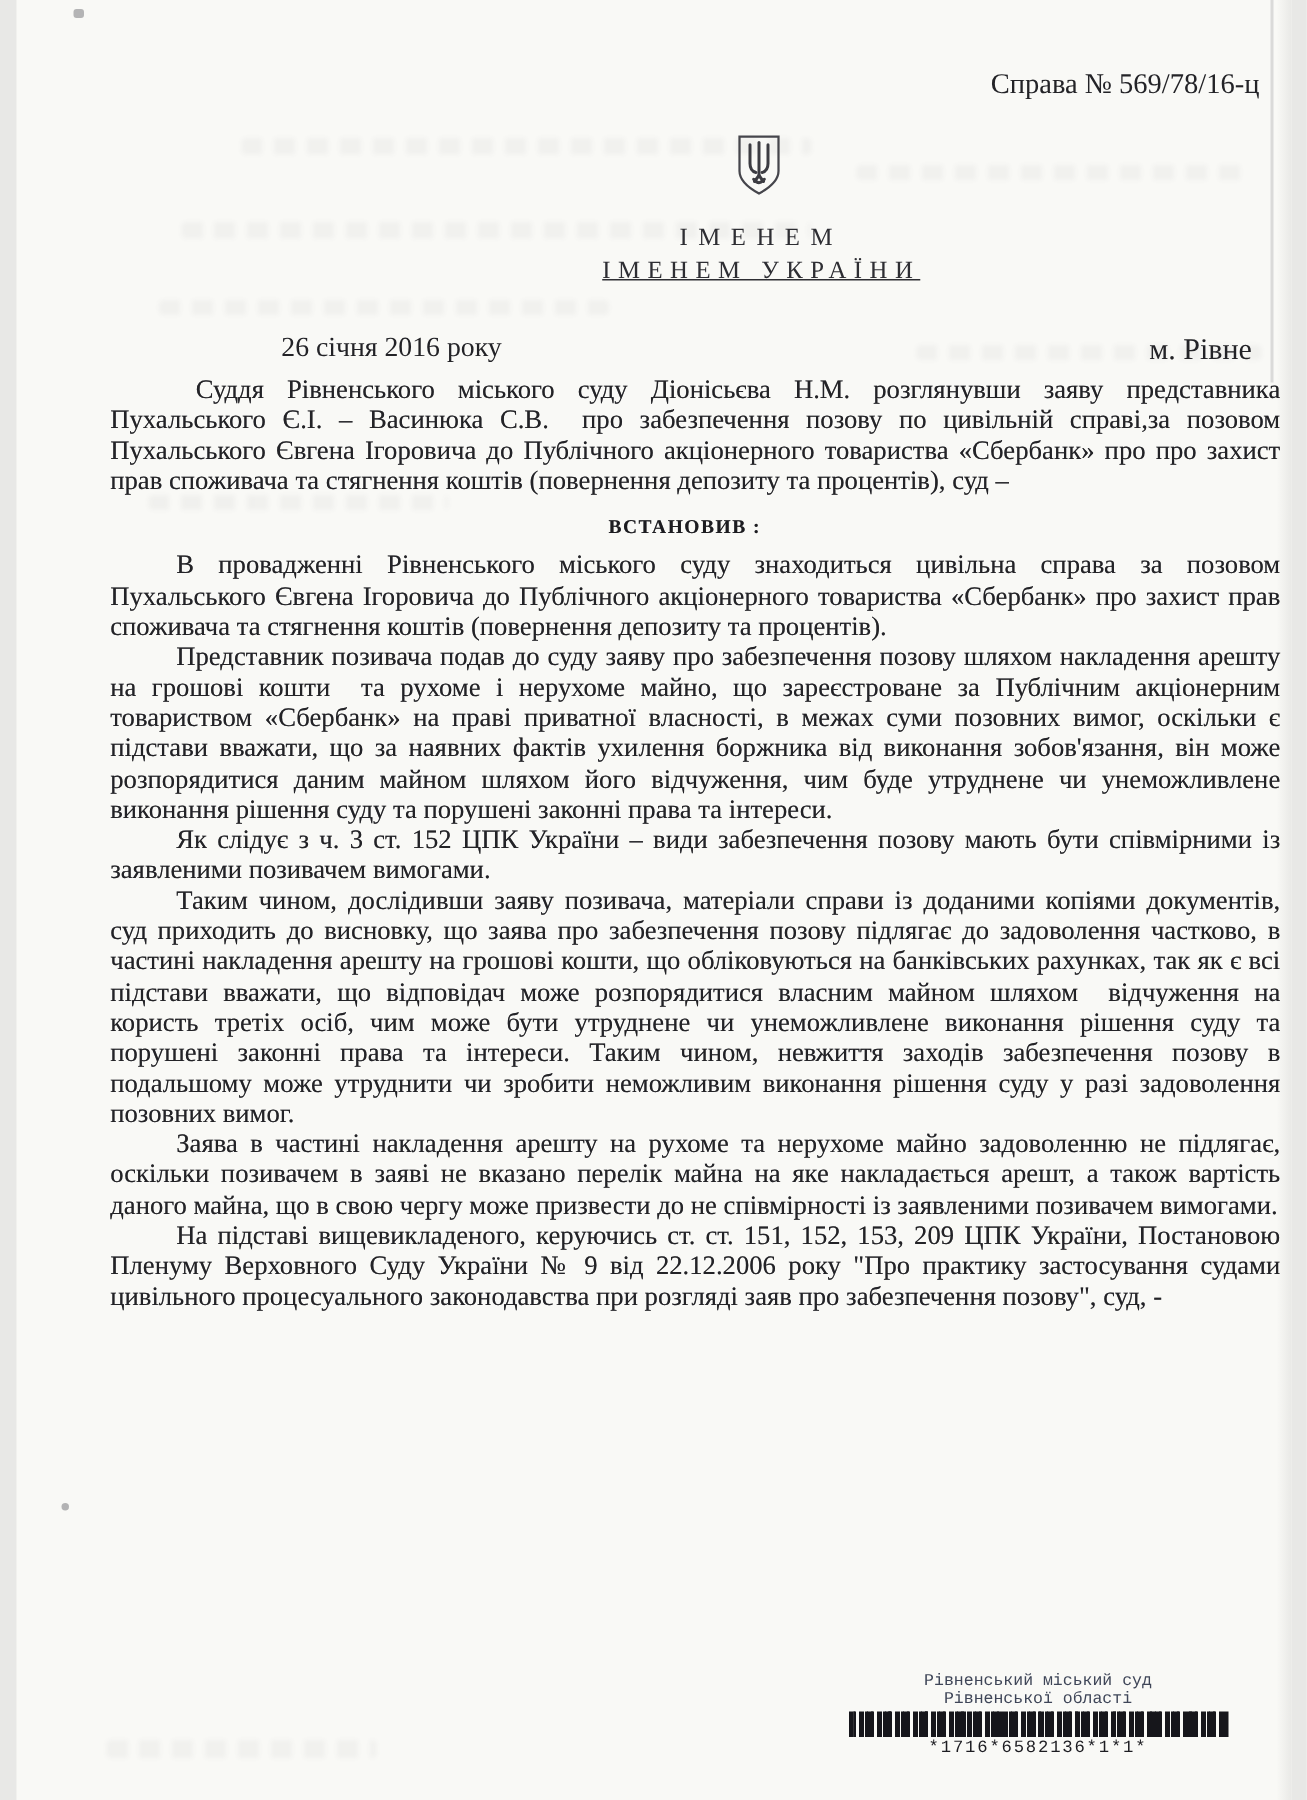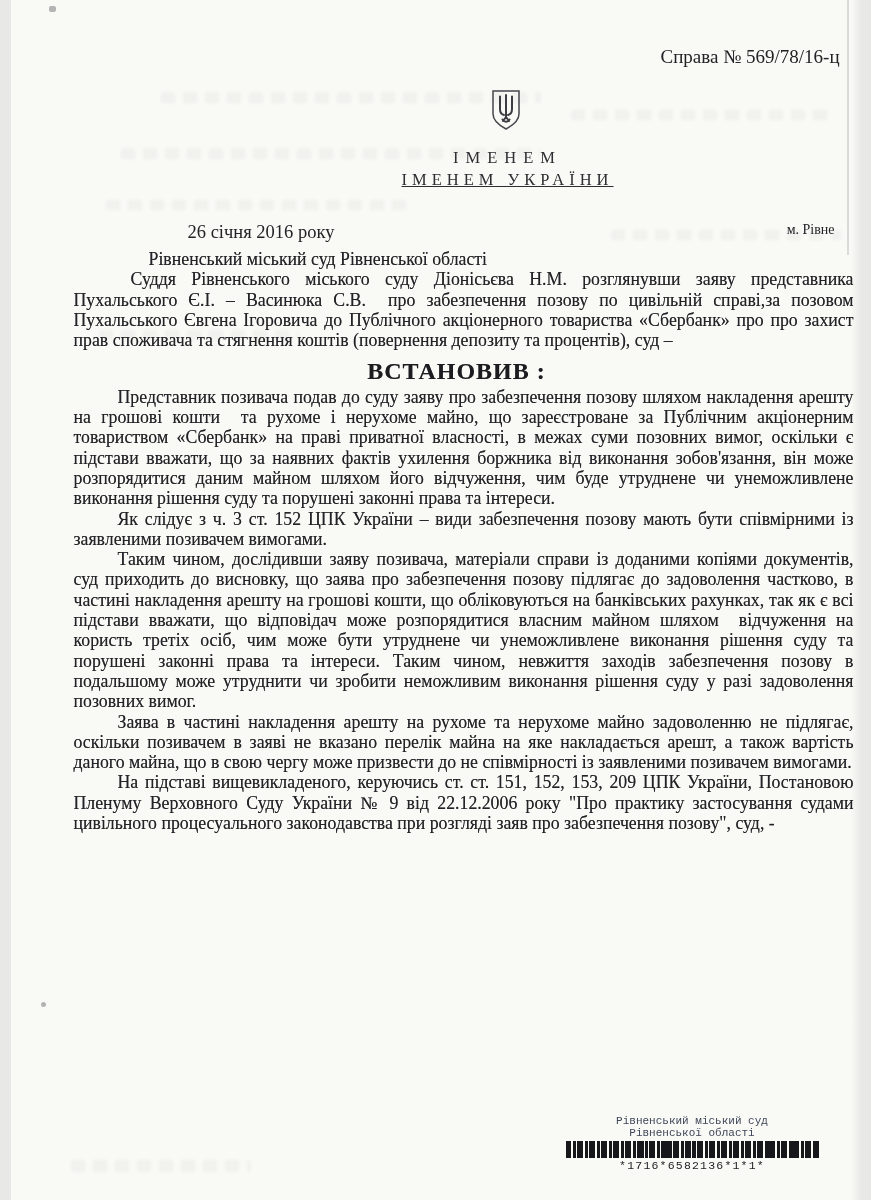--- a/index.html
+++ b/index.html
@@ -9,31 +9,31 @@
     font-family:"Liberation Serif",serif;color:#232327;
   }
   
   .case-number{position:absolute;top:46px;left:650px;font-size:19px;white-space:nowrap;}
   .emblem{position:absolute;left:479px;top:89px;width:32px;height:42px;}
   .doc-title{position:absolute;left:497px;transform:translateX(-50%);white-space:nowrap;
     font-size:16.5px;color:#2e2e33;}
   .title-1{top:148px;letter-spacing:7px;}
   .title-2{top:170px;letter-spacing:5px;text-decoration:underline;}
   .date-line{position:absolute;top:222px;left:177px;font-size:18.5px;}
-  .place-line{position:absolute;top:222px;right:26px;font-size:14px;}
+  .place-line{position:absolute;top:222px;right:26px;font-size:20px;}
   
   .body{
     position:absolute;top:249px;left:63px;width:780px;
     font-size:17.8px;line-height:20.3px;text-align:justify;
     text-shadow:0 0 .4px rgba(35,35,40,.55);
   }
   .court-line{text-indent:75px;text-align:left;margin:0;}
   .intro{text-indent:57px;margin:0;white-space:pre-wrap;}
   p.par{text-indent:44px;margin:0;white-space:pre-wrap;}
-  h2.sec{font-size:24px;font-weight:bold;text-align:center;letter-spacing:1px;color:#1c1c20;}
+  h2.sec{font-size:13px;font-weight:bold;text-align:center;letter-spacing:1px;color:#1c1c20;}
   .sec1{margin:11px 14px 5px 0;}
   .sec2{margin:13px 10px 6px 0;}
   .ruling-par{text-indent:44px;margin:0;text-align:left;}
   
   .stamp{position:absolute;left:555px;top:1116px;width:253px;text-align:center;
     font-family:Liberation Mono, monospace;}
   .stamp-line{font-size:11px;line-height:11.5px;color:#3f4658;}
   .barcode{
     height:17px;margin-top:2px;
     border-left:3px solid #16161b;border-right:3px solid #16161b;
@@ -92,25 +92,25 @@
     </svg>
   </div>
 
   <div class="doc-title title-1">ІМЕНЕМ</div>
   <div class="doc-title title-2">ІМЕНЕМ УКРАЇНИ</div>
 
   <div class="date-line">26 січня 2016 року</div>
   <div class="place-line">м. Рівне</div>
 
   <div class="body">
-    <p class="court-line">Рівненський міський суд Рівненської області</p>
     <p class="intro">Суддя Рівненського міського суду Діонісьєва Н.М. розглянувши заяву представника Пухальського Є.І. – Васинюка С.В.  про забезпечення позову по цивільній справі,за позовом Пухальського Євгена Ігоровича до Публічного акціонерного товариства «Сбербанк» про про захист прав споживача та стягнення коштів (повернення депозиту та процентів), суд –</p>
 
     <h2 class="sec sec1">ВСТАНОВИВ :</h2>
 
+    <p class="par">В провадженні Рівненського міського суду знаходиться цивільна справа за позовом Пухальського Євгена Ігоровича до Публічного акціонерного товариства «Сбербанк» про захист прав споживача та стягнення коштів (повернення депозиту та процентів).</p>
     <p class="par">Представник позивача подав до суду заяву про забезпечення позову шляхом накладення арешту на грошові кошти  та рухоме і нерухоме майно, що зареєстроване за Публічним акціонерним товариством «Сбербанк» на праві приватної власності, в межах суми позовних вимог, оскільки є підстави вважати, що за наявних фактів ухилення боржника від виконання зобов'язання, він може розпорядитися даним майном шляхом його відчуження, чим буде утруднене чи унеможливлене виконання рішення суду та порушені законні права та інтереси.</p>
     <p class="par">Як слідує з ч. 3 ст. 152 ЦПК України – види забезпечення позову мають бути співмірними із заявленими позивачем вимогами.</p>
     <p class="par">Таким чином, дослідивши заяву позивача, матеріали справи із доданими копіями документів, суд приходить до висновку, що заява про забезпечення позову підлягає до задоволення частково, в частині накладення арешту на грошові кошти, що обліковуються на банківських рахунках, так як є всі підстави вважати, що відповідач може розпорядитися власним майном шляхом  відчуження на користь третіх осіб, чим може бути утруднене чи унеможливлене виконання рішення суду та порушені законні права та інтереси. Таким чином, невжиття заходів забезпечення позову в подальшому може утруднити чи зробити неможливим виконання рішення суду у разі задоволення позовних вимог.</p>
     <p class="par">Заява в частині накладення арешту на рухоме та нерухоме майно задоволенню не підлягає, оскільки позивачем в заяві не вказано перелік майна на яке накладається арешт, а також вартість даного майна, що в свою чергу може призвести до не співмірності із заявленими позивачем вимогами.</p>
     <p class="par">На підставі вищевикладеного, керуючись ст. ст. 151, 152, 153, 209 ЦПК України, Постановою Пленуму Верховного Суду України № 9 від 22.12.2006 року "Про практику застосування судами цивільного процесуального законодавства при розгляді заяв про забезпечення позову", суд, -</p>
 
 
   </div>
 
   <div class="stamp">

